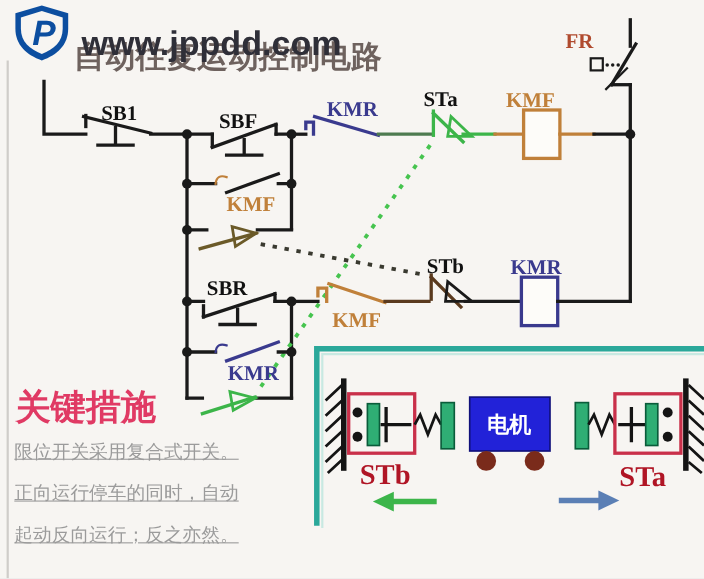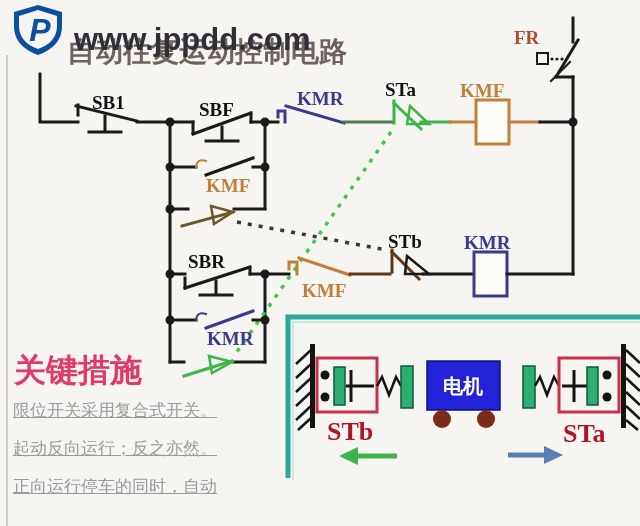--- a/index.html
+++ b/index.html
@@ -257,17 +257,17 @@
     </g>
     <g>
       <path class="arr-b" d="M508,455 H546"></path>
       <polygon class="arr-b-h" points="544,446 563,455 544,464"></polygon>
     </g>
   </svg>
 
   <div class="notes-heading">关键措施</div>
   <div class="notes-body">
     <div>限位开关采用复合式开关。</div>
+    <div>正向运行停车的同时，自动</div>
     <div>起动反向运行；反之亦然。</div>
-    <div>正向运行停车的同时，自动</div>
   </div>
 
 </div>
 
 </body></html>

